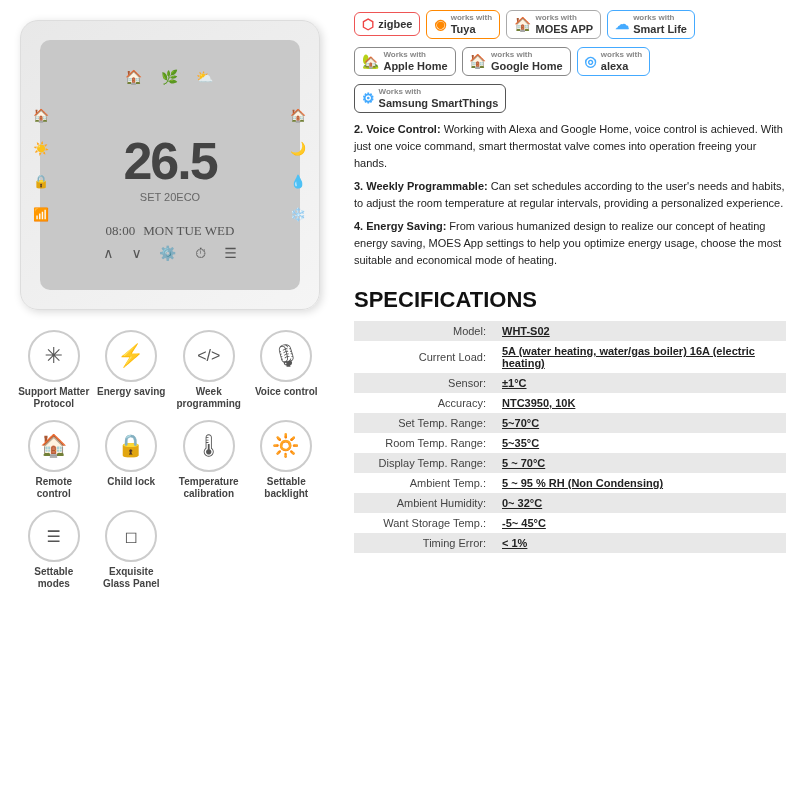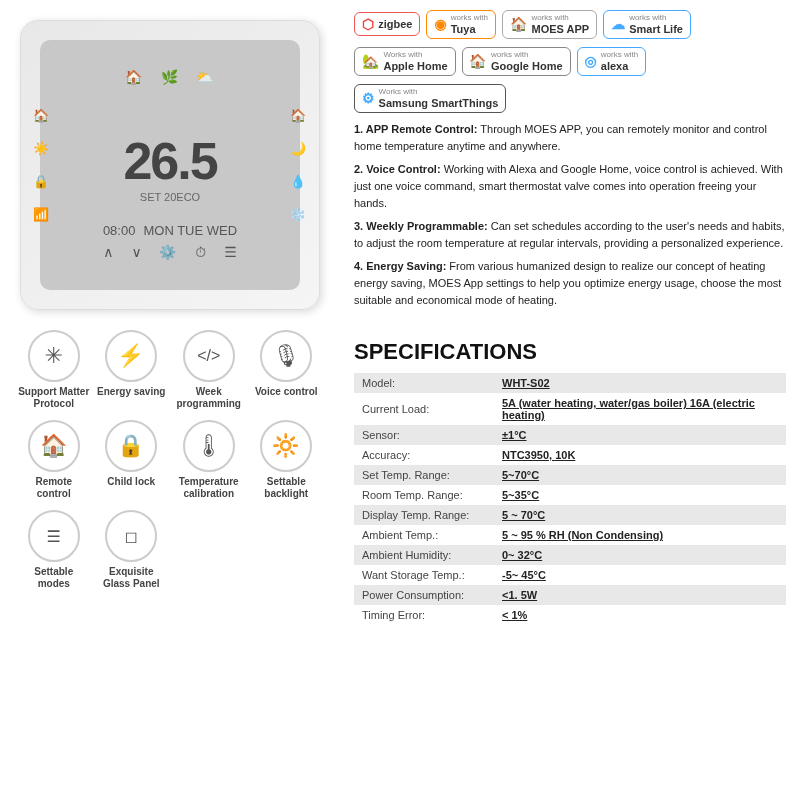--- a/index.html
+++ b/index.html
@@ -72,20 +72,21 @@
       gap: 0;
       margin-top: 4px;
     }
 
     .thermo-time-row {
       display: flex;
       gap: 8px;
       font-size: 13px;
       color: #555;
       margin-top: 20px;
+      font-family: Liberation Serif, serif;
     }
 
     .thermo-bottom-icons {
       display: flex;
       gap: 18px;
       margin-top: 6px;
       font-size: 14px;
       color: #555;
     }
 
@@ -201,41 +202,41 @@
     .badge-tuya { border-color: #f80; }
     .badge-moes { border-color: #aaa; }
     .badge-smartlife { border-color: #4af; }
     .badge-apple { border-color: #888; }
     .badge-google { border-color: #888; }
     .badge-alexa { border-color: #4af; }
     .badge-samsung { border-color: #555; }
 
     .badge-small-label {
       font-size: 8px;
-      font-weight: normal;
+      font-weight: bold;
       color: #888;
     }
 
     
     .description {
       font-size: 11px;
       line-height: 1.55;
       color: #222;
     }
 
     .description p {
       margin-bottom: 6px;
     }
 
     
     .specs-title {
       font-size: 22px;
       font-weight: bold;
       color: #111;
-      margin-top: 16px;
+      margin-top: 4px;
     }
 
     .specs-table {
       width: 100%;
       border-collapse: collapse;
       font-size: 11px;
     }
 
     .specs-table tr:nth-child(odd) td {
       background: #e8e8e8;
@@ -244,20 +245,21 @@
       background: #fff;
     }
 
     .specs-table td {
       padding: 4px 8px;
       color: #222;
       border: none;
     }
 
     .specs-table td:first-child {
+      text-align: right;
       width: 140px;
       font-weight: normal;
       color: #444;
     }
 
     .specs-table td:last-child {
       font-weight: bold;
       text-decoration: underline;
     }
 
@@ -430,21 +432,20 @@
     <div class="badge badge-samsung">
       <span class="badge-icon" style="color:#4af">⚙</span>
       <div style="display:flex;flex-direction:column;line-height:1.1">
         <span class="badge-small-label">Works with</span>
         <span>Samsung SmartThings</span>
       </div>
     </div>
   </div>
 
   <div class="description">
-    <p><strong>1. APP Remote Control:</strong> Through MOES APP, you can remotely monitor and control home temperature anytime and anywhere.</p>
     <p><strong>2. Voice Control:</strong> Working with Alexa and Google Home, voice control is achieved. With just one voice command, smart thermostat valve comes into operation freeing your hands.</p>
     <p><strong>3. Weekly Programmable:</strong> Can set schedules according to the user's needs and habits, to adjust the room temperature at regular intervals, providing a personalized experience.</p>
     <p><strong>4. Energy Saving:</strong> From various humanized design to realize our concept of heating energy saving, MOES App settings to help you optimize energy usage, choose the most suitable and economical mode of heating.</p>
   </div>
 
   <div class="specs-title">SPECIFICATIONS</div>
 
   <table class="specs-table">
     <tbody id="specs-tbody">
     <tr>
@@ -481,22 +482,18 @@
         </tr>
         <tr>
           <td>Ambient Humidity:</td>
           <td>0~ 32°C</td>
         </tr>
         <tr>
           <td>Want Storage Temp.:</td>
           <td>-5~ 45°C</td>
         </tr>
         <tr>
-          <td>Power Consumption:</td>
-          <td>&lt;1. 5W</td>
-        </tr>
-        <tr>
           <td>Timing Error:</td>
           <td>&lt; 1%</td>
         </tr>
       </tbody>
   </table>
 </div>
 
 </body></html>

